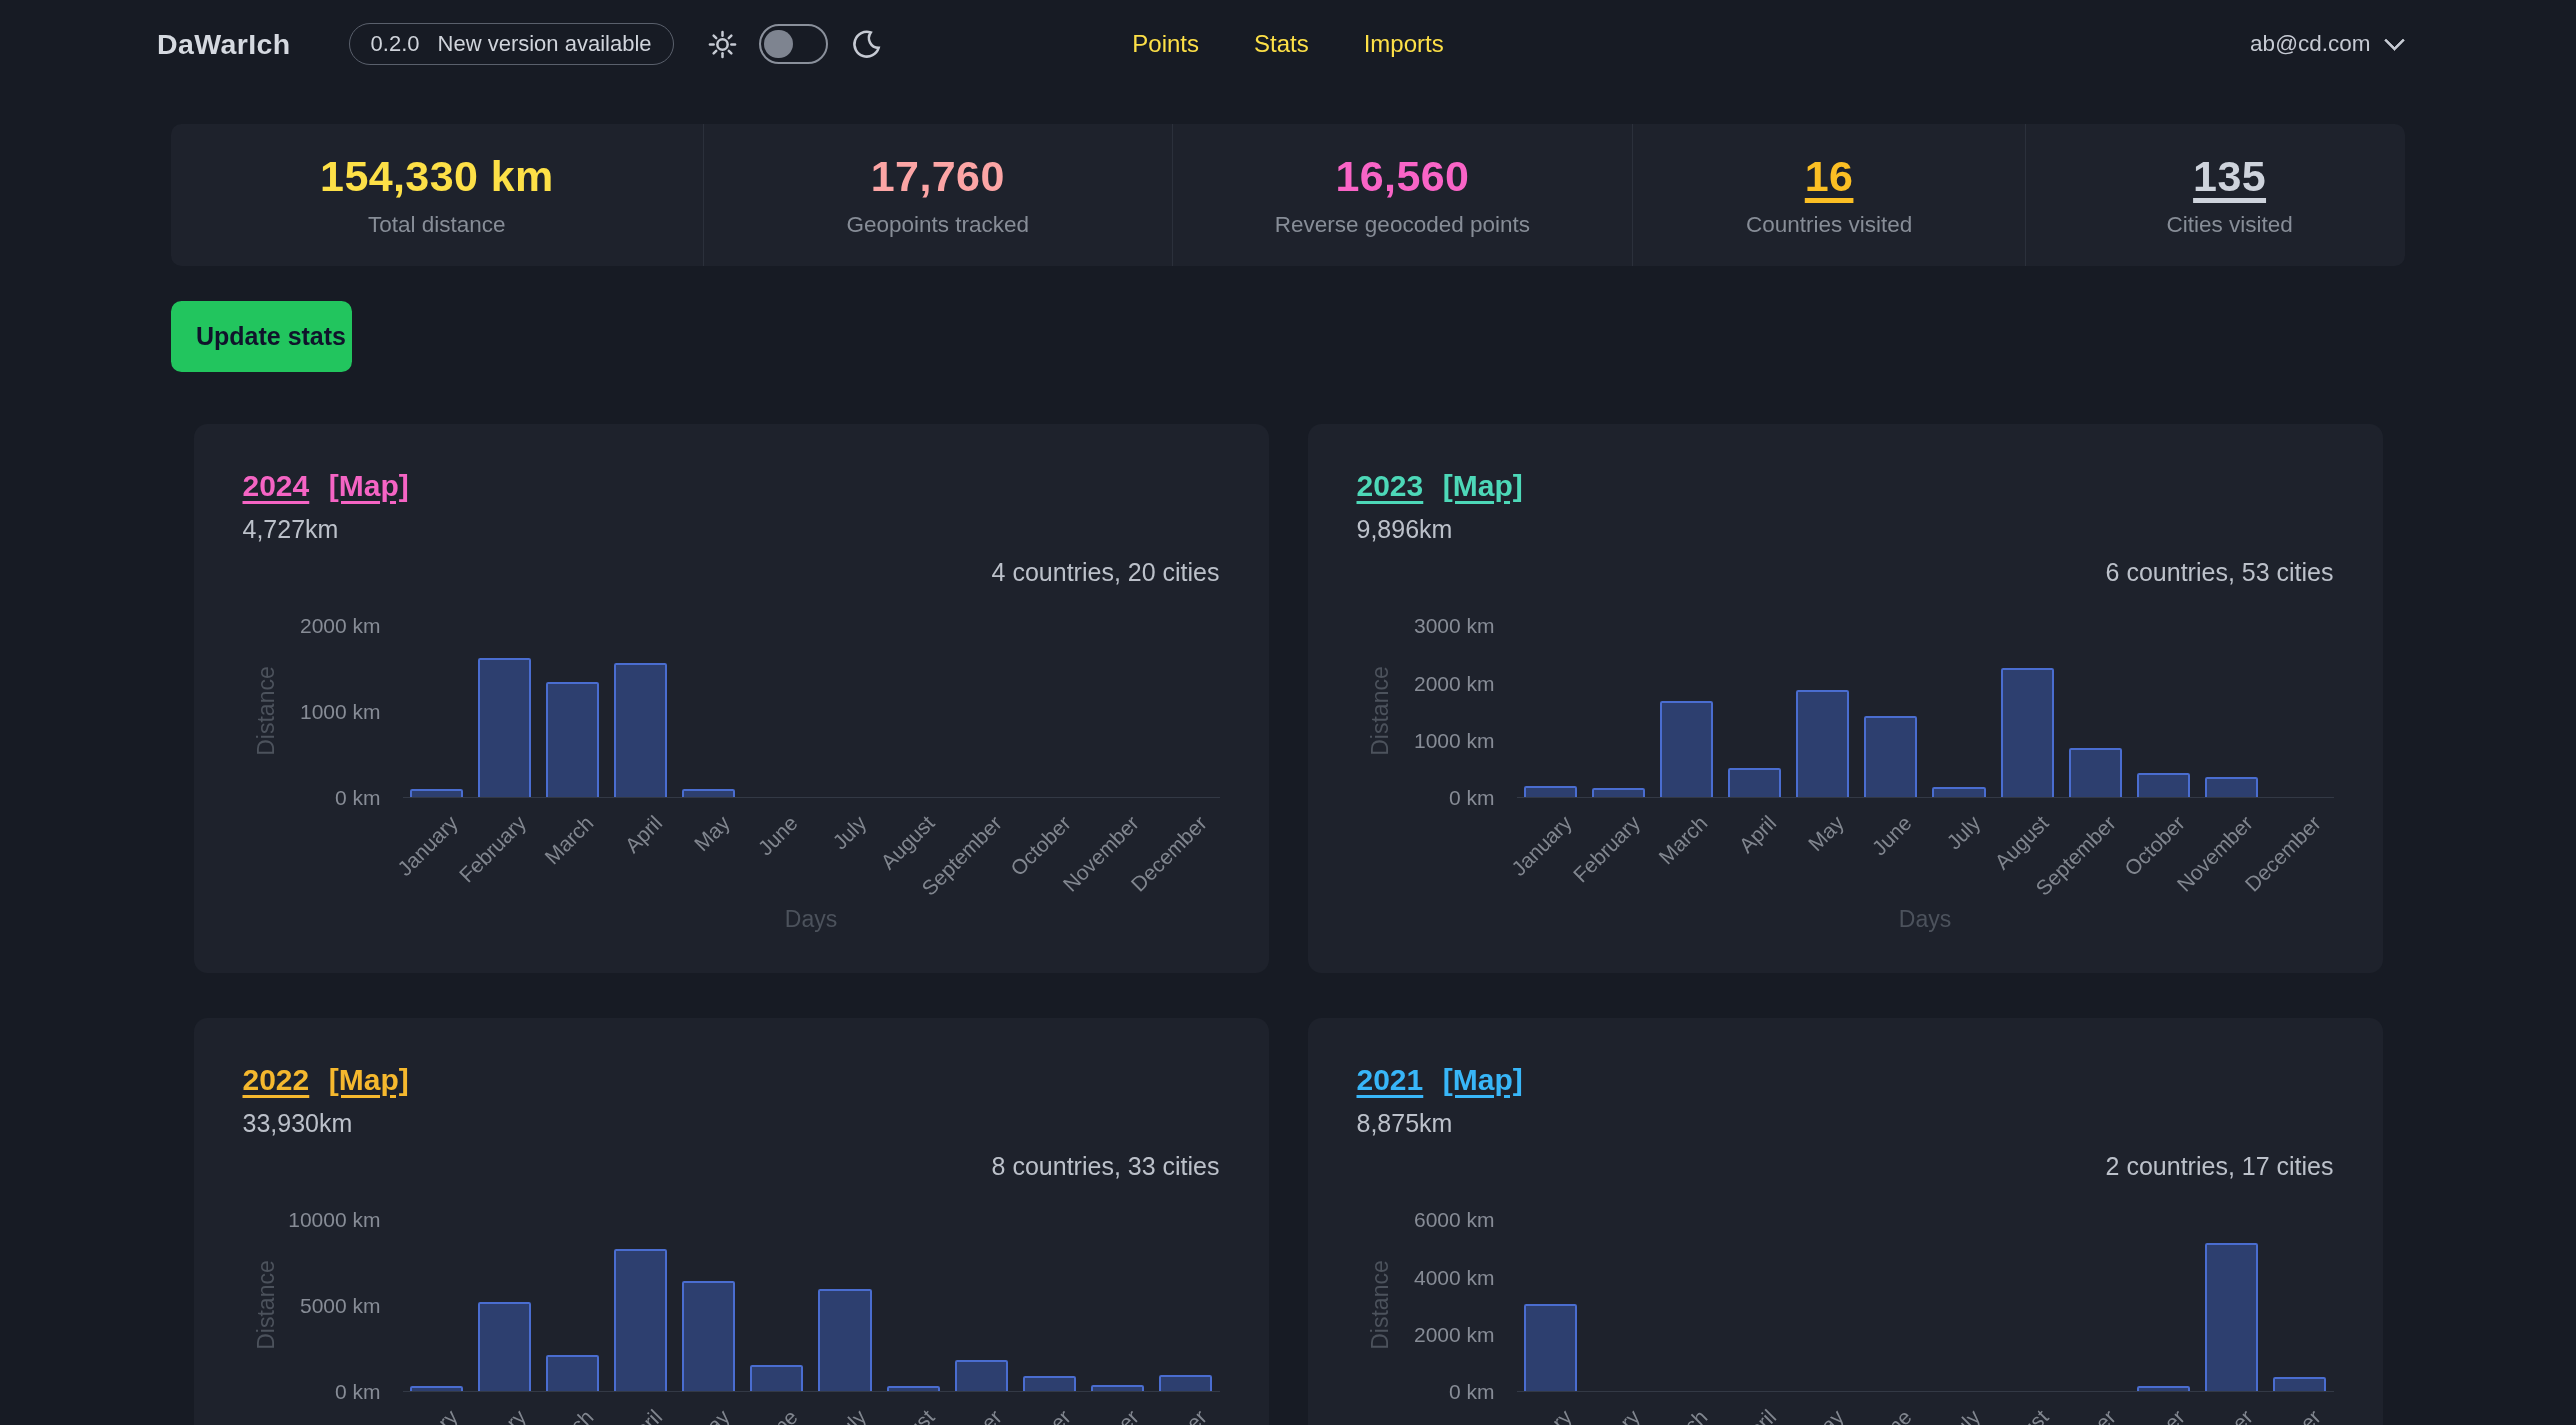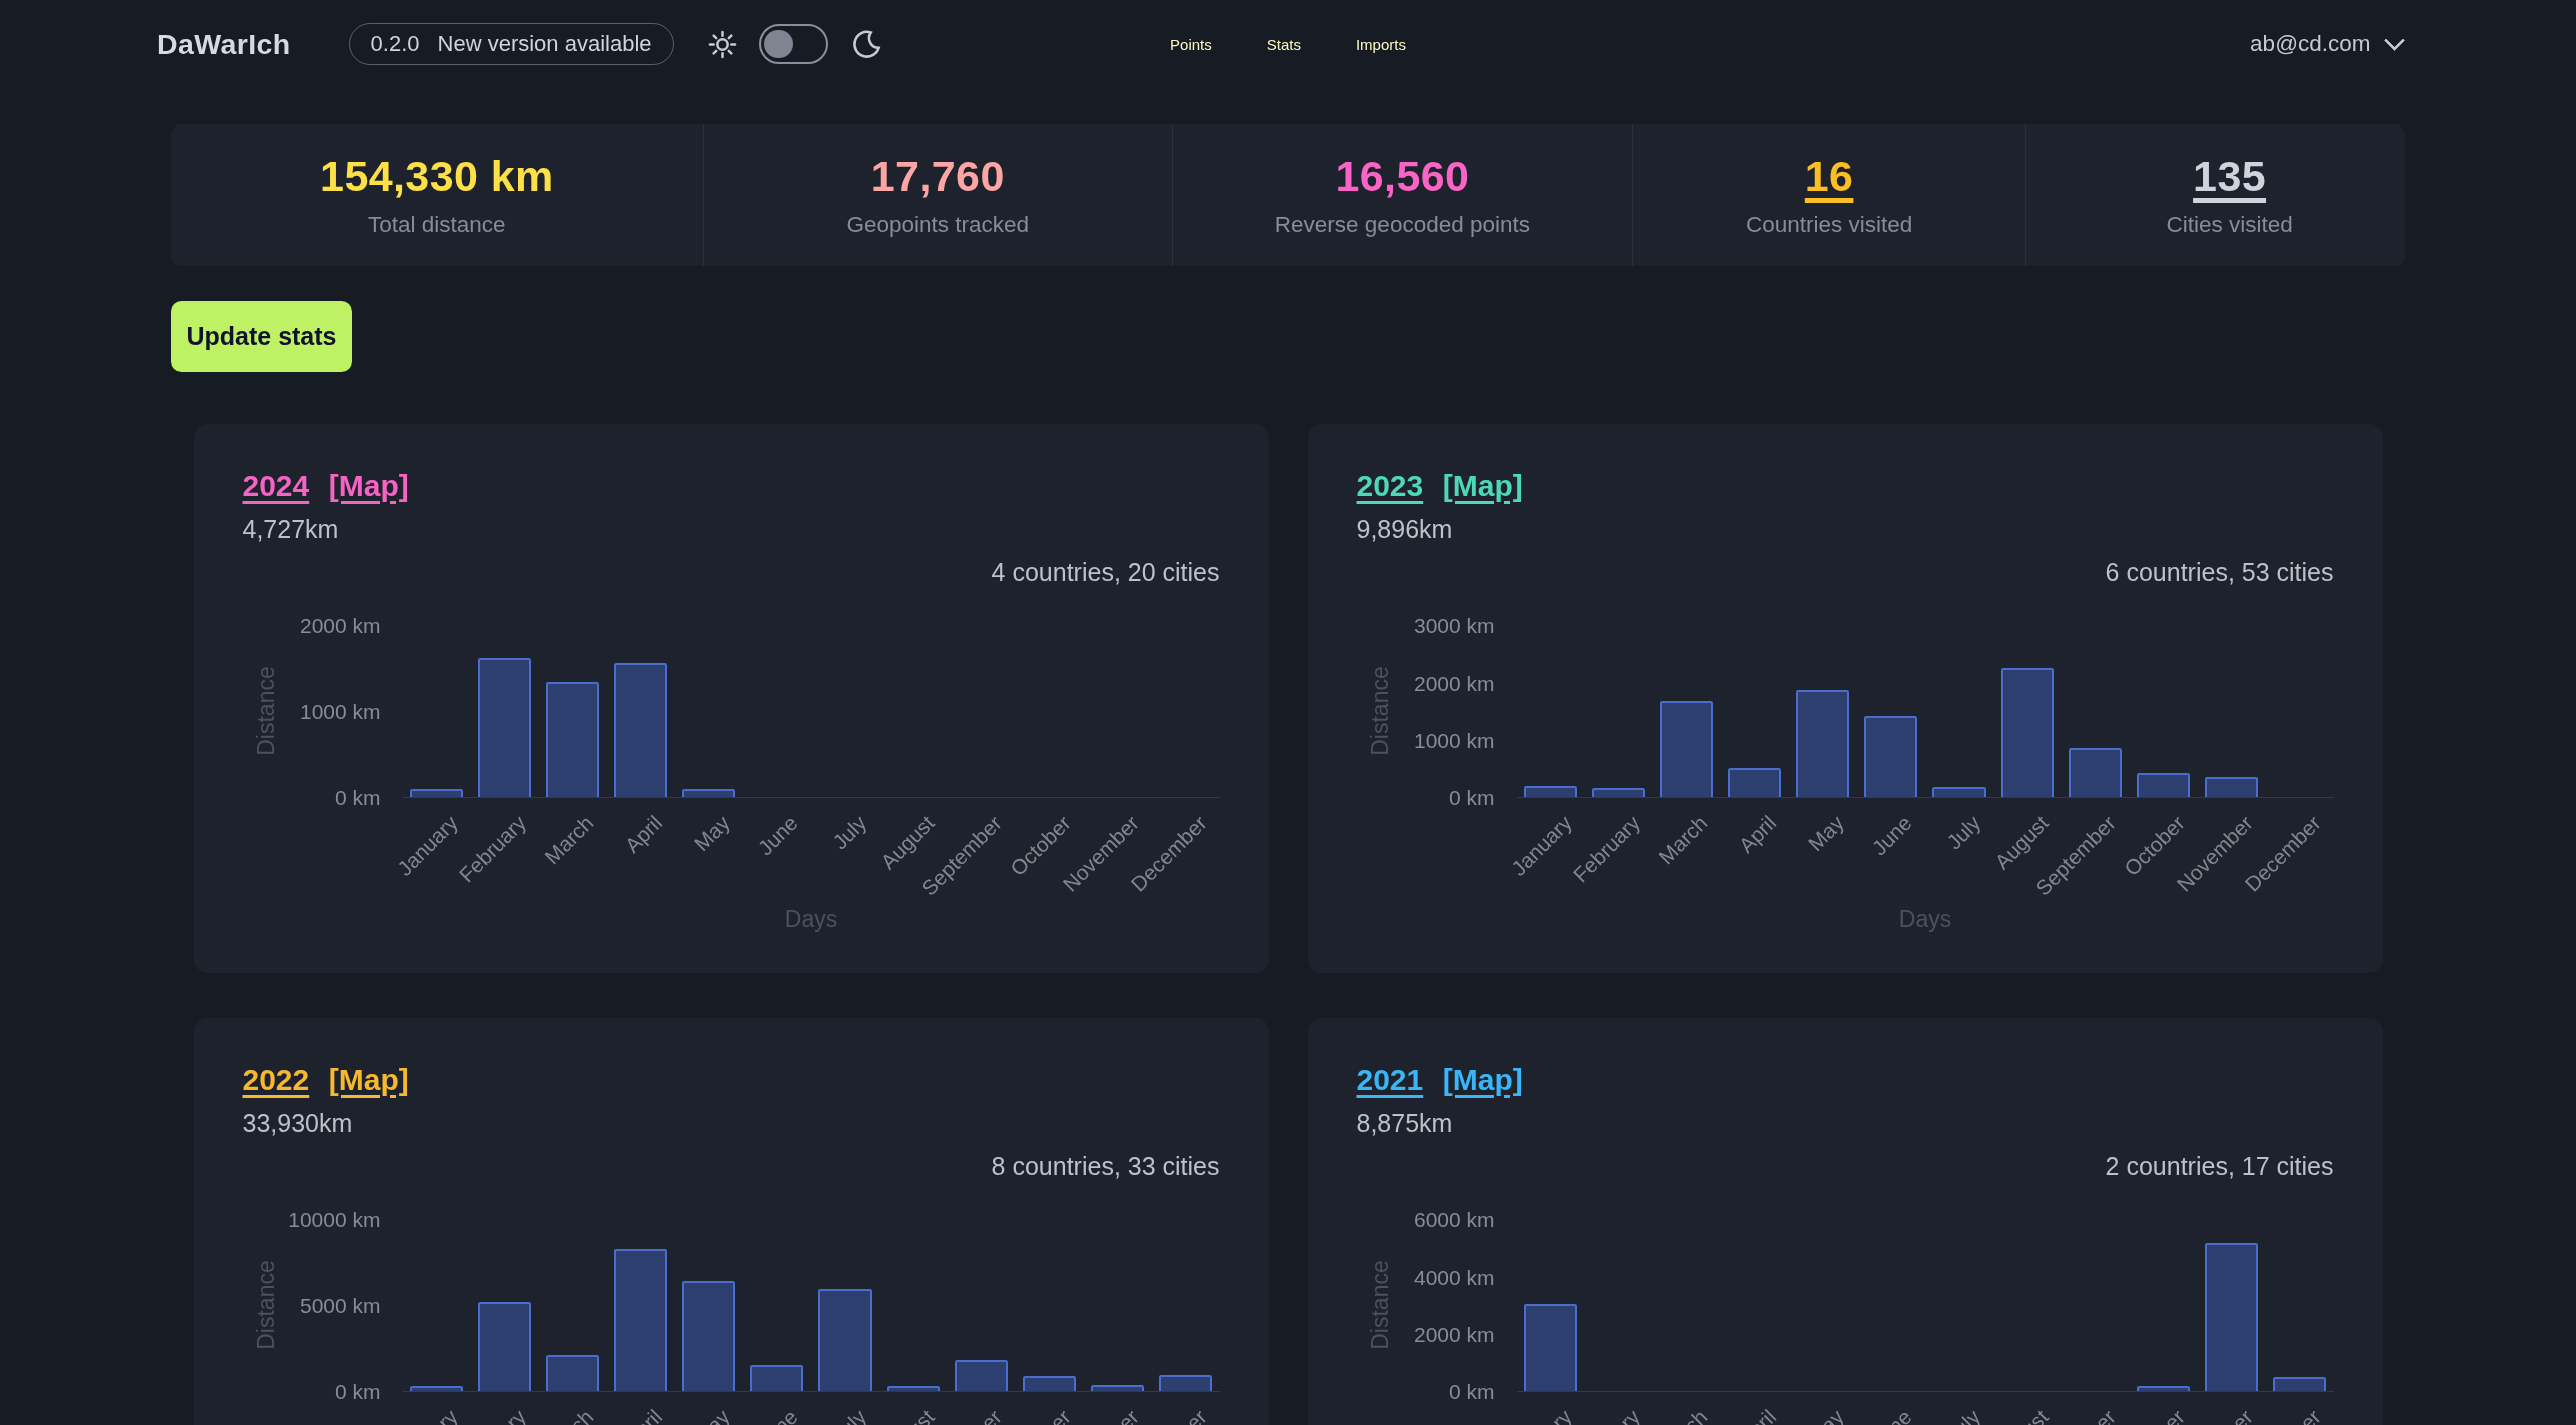--- a/index.html
+++ b/index.html
@@ -14,21 +14,21 @@
   .navbar { position:relative; display:flex; align-items:center; height:88px; padding:0 174px 0 157px; }
   .logo { font-size:28.5px; font-weight:bold; color:#d5d9e0; letter-spacing:0.4px; cursor:pointer; }
   .version-badge { margin-left:58px; display:flex; align-items:center; border:1.5px solid #5a606c;
     border-radius:749px; padding:6.7px 21px; color:#d0d4db; font-size:22px; cursor:pointer; }
   .version-badge .vb-label { margin-left:18px; }
   .theme-toggle { margin-left:33px; display:flex; align-items:center; gap:21px; }
   .icon-stroke { stroke:#c6cad3; fill:none; stroke-width:3.4; stroke-linecap:round; }
   .switch { width:69px; height:40px; border:2.2px solid #8a909b; border-radius:749px; position:relative; box-sizing:border-box; cursor:pointer; }
   .switch-knob { position:absolute; left:3.7px; top:3.7px; width:28.5px; height:28.5px; border-radius:50%; background:#7e8490; }
   .nav-center { position:absolute; left:50%; transform:translateX(-50%); display:flex; gap:55px; }
-  .nav-link { color:#fef9c3; font-size:15px; cursor:pointer; }
+  .nav-link { color:#fde047; font-size:24px; cursor:pointer; }
   .nav-right { margin-left:auto; display:flex; align-items:center; gap:16.5px; color:#c6cad3; font-size:22.5px; cursor:pointer; }
   .chevron-down-icon { width:12px; height:12px; border-right:3px solid #c6cad3; border-bottom:3px solid #c6cad3;
     transform:rotate(45deg); margin-top:-7.5px; border-radius:0.7px; }
 
   
   .container { width:2234px; margin:0 auto; }
 
   .stats-panel { margin-top:36px; background:#1e222c; border-radius:10.5px; display:flex; height:142px; }
   .stat-cell { display:flex; flex-direction:column; align-items:center; justify-content:center; gap:10.5px; box-sizing:border-box; }
   .stat-cell + .stat-cell { border-left:1.5px solid #2b303b; }
@@ -128,21 +128,21 @@
     <div class="stat-cell">
       <div class="stat-value underlined" style="color: rgb(251, 191, 36);">16</div>
       <div class="stat-label">Countries visited</div>
     </div>
     <div class="stat-cell">
       <div class="stat-value underlined" style="color: rgb(206, 211, 220);">135</div>
       <div class="stat-label">Cities visited</div>
     </div>
   </section>
 
-  <button class="update-btn" style="background: #bef264; color: rgb(16, 19, 43);">Update stats</button>
+  <button class="update-btn" style="background: #22c55e; color: rgb(16, 19, 43); text-align: right;">Update stats</button>
 
   <div class="cards-grid">
 
     <section class="year-card">
       <div class="card-head">
         <a class="year-link" style="color: rgb(245, 100, 196);">2024</a>
         <a class="map-link" style="color: rgb(245, 100, 196);">[Map]</a>
       </div>
       <div class="card-distance">4,727km</div>
       <div class="card-summary">4 countries, 20 cities</div>

